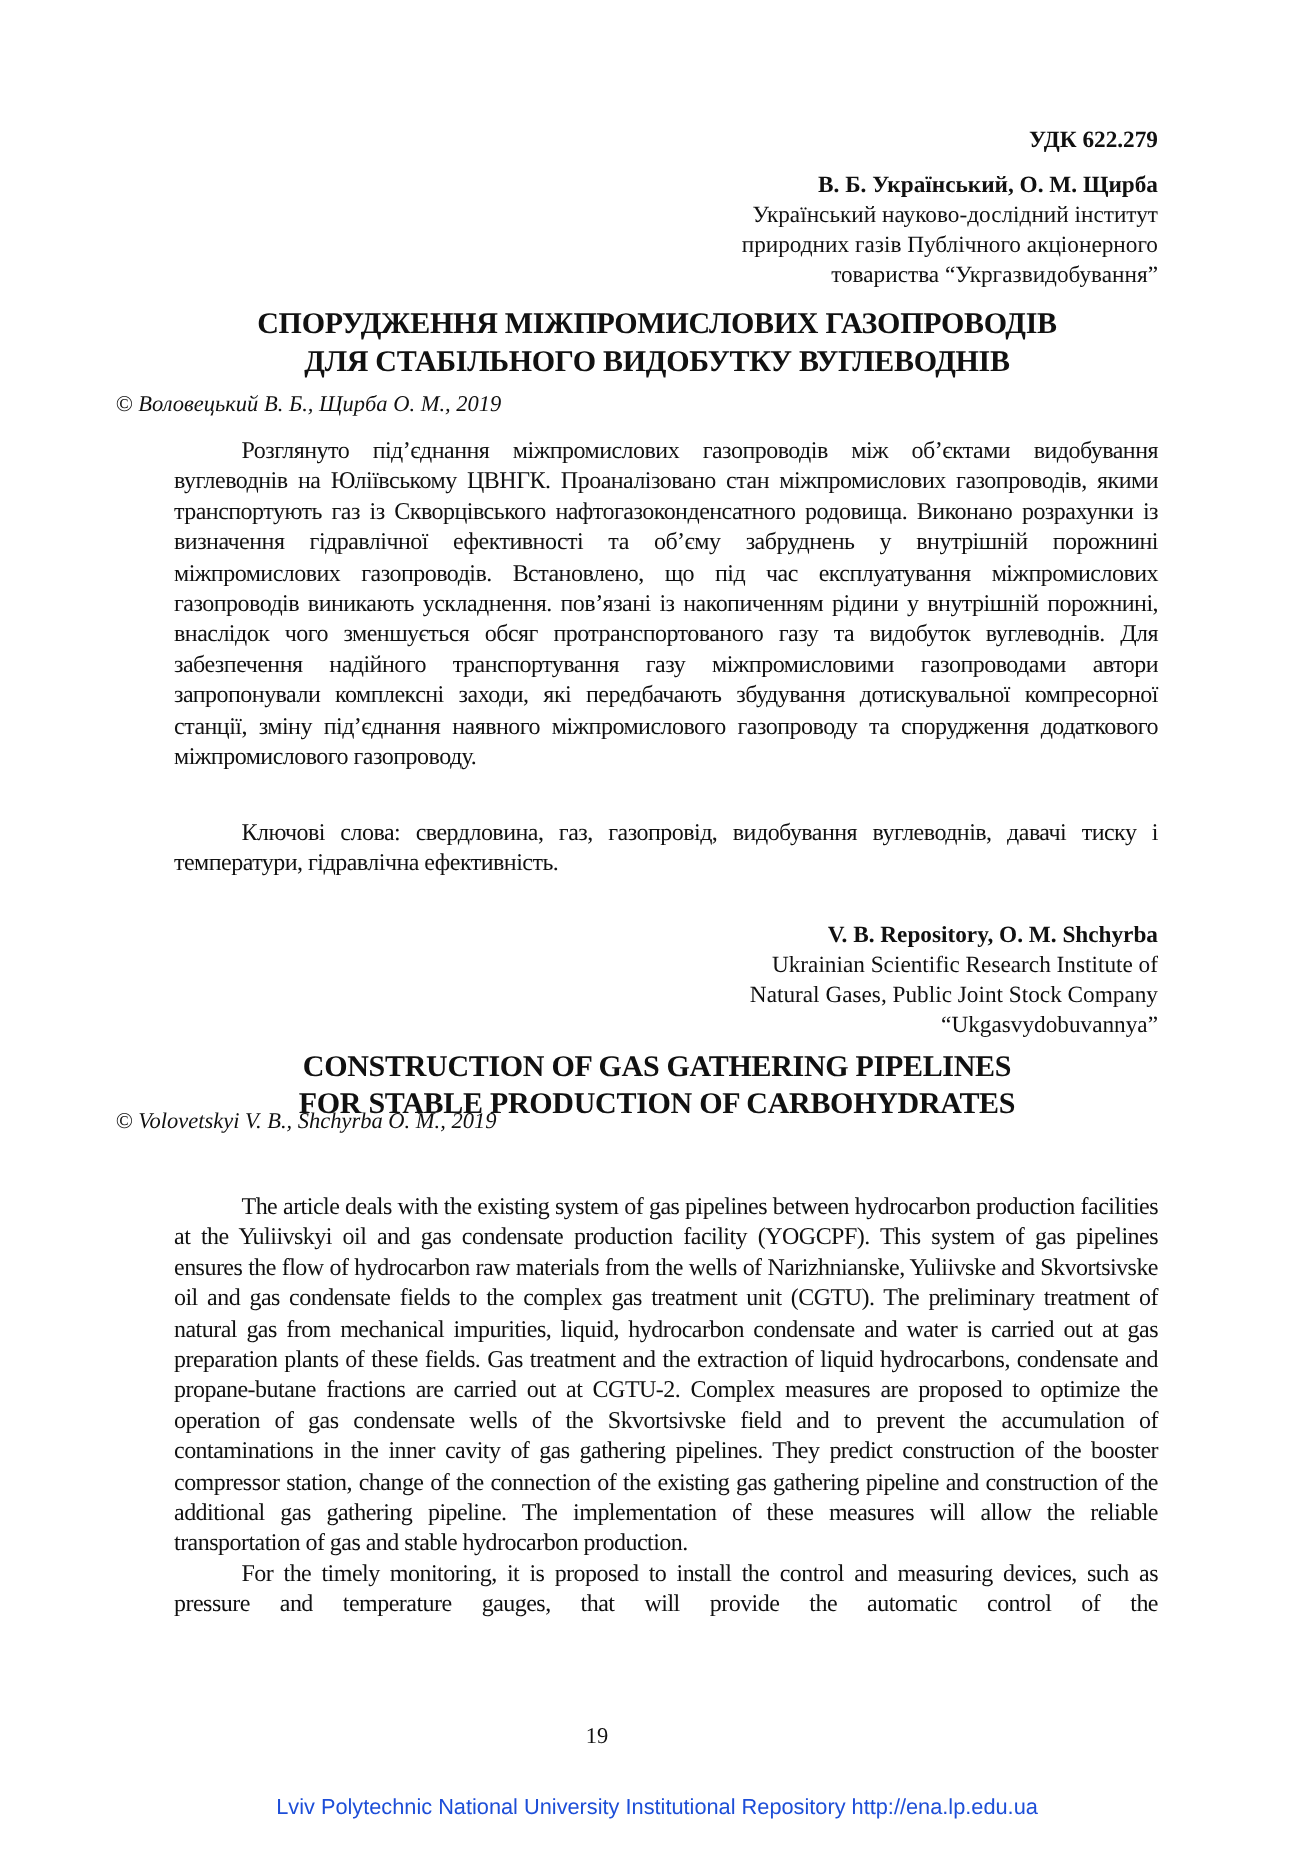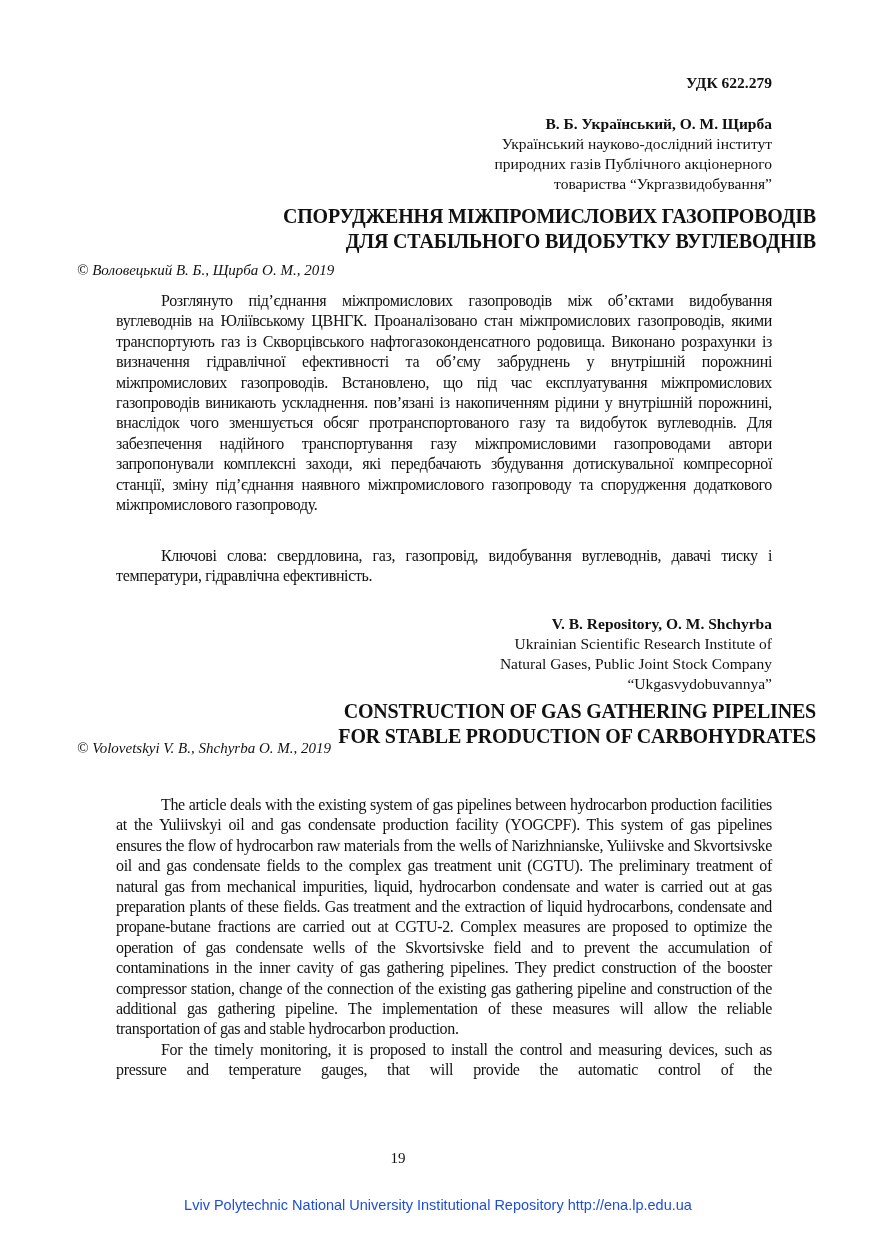--- a/index.html
+++ b/index.html
@@ -1,33 +1,33 @@
 <!DOCTYPE html>
 <html><head>
 <meta charset="utf-8">
 <style>
   html, body { margin: 0; padding: 0; background: #ffffff; }
   body { width: 876px; height: 1240px; position: relative; overflow: hidden; color: #111; font-family: "Liberation Serif", serif; }
   .page { position: absolute; left: 0; top: 0; width: 876px; height: 1240px; }
   .right-block { position: absolute; right: 104px; text-align: right; font-size: 15.5px; line-height: 20px; }
   .udk { font-weight: bold; font-size: 15.5px; }
   .authors { font-weight: bold; }
-  .title { position: absolute; left: 60px; width: 756px; text-align: right; font-weight: bold; font-size: 20px; line-height: 25px; letter-spacing: -0.2px; }
+  .title { position: absolute; left: 60px; width: 756px; text-align: center; font-weight: bold; font-size: 20px; line-height: 25px; letter-spacing: -0.2px; }
   .copyright { position: absolute; left: 77px; font-style: italic; font-size: 15px; }
   .body { position: absolute; left: 116px; width: 656px; font-weight: normal; font-size: 16px; line-height: 20.4px; text-align: justify; letter-spacing: -0.35px; }
   .body p { margin: 0; text-indent: 45px; }
   .pagenum { position: absolute; left: 0; width: 796px; text-align: center; top: 1150px; font-size: 15px; }
   .footer { position: absolute; left: 0; width: 876px; text-align: center; top: 1197px; font-family: "Liberation Sans", sans-serif; font-size: 14.5px; color: #1d4ed8; }
 </style>
 </head>
 <body>
 
 <div class="page">
 
-  <div class="right-block" style="top:73px;">
+  <div class="right-block" style="top:84px;">
     <span class="udk">УДК 622.279</span>
   </div>
   <div class="right-block" style="top:114px;">
     <div class="authors">В. Б. Український, О. М. Щирба</div>
     <div>Український науково-дослідний інститут</div>
     <div>природних газів Публічного акціонерного</div>
     <div>товариства “Укргазвидобування”</div>
   </div>
 
   <div class="title" style="top:204px;">

